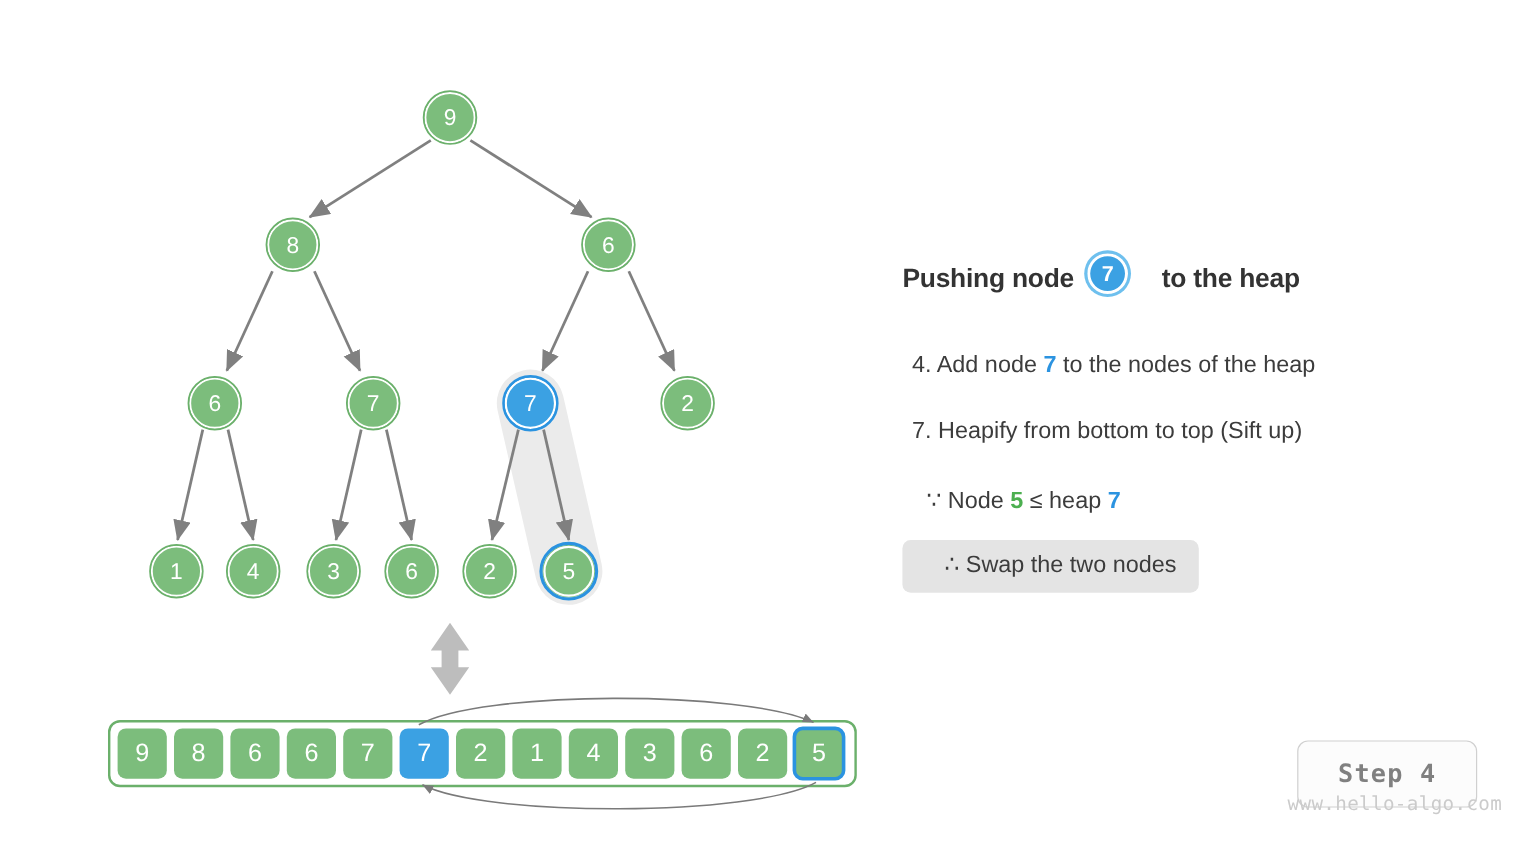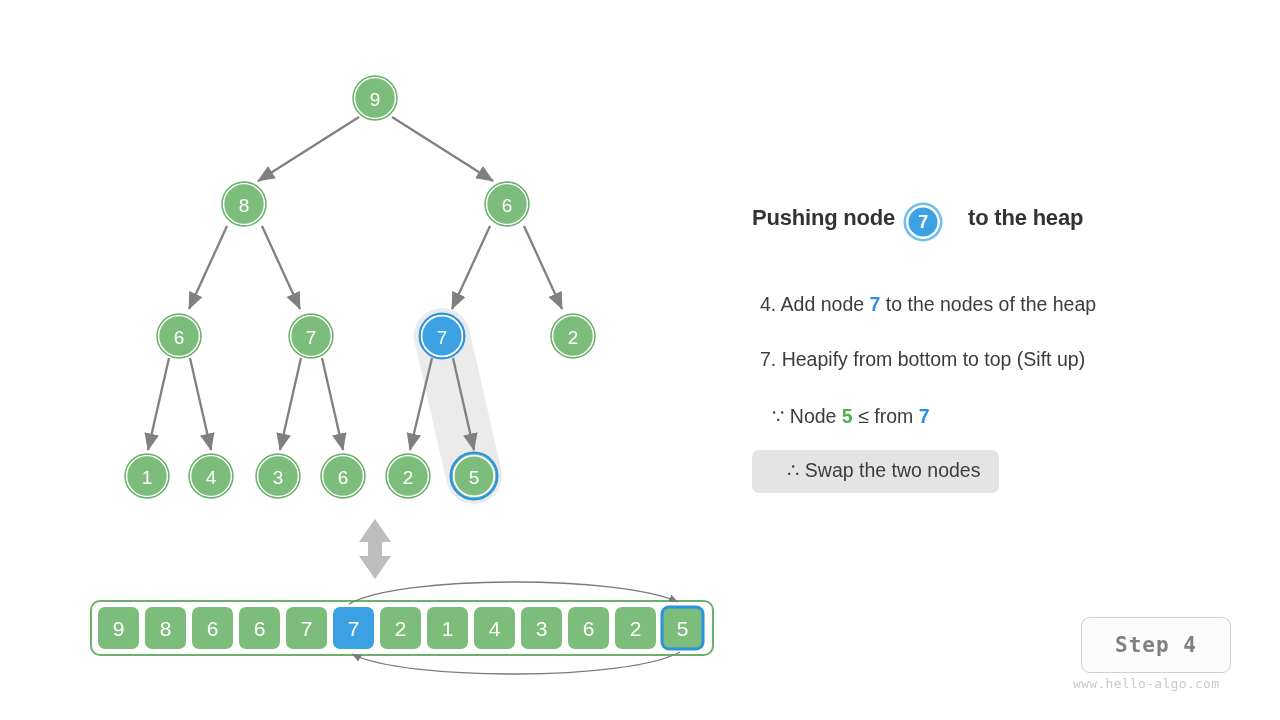--- a/index.html
+++ b/index.html
@@ -39,21 +39,21 @@
 
   
   #panel {
     position: absolute;
     left: 752px;
     top: 205px;
     width: 500px;
   }
   #title-row {
     display: flex;
-    align-items: flex-start;
+    align-items: flex-end;
     font-size: 22px;
     font-weight: bold;
     color: #333333;
     letter-spacing: -0.2px;
     height: 40px;
   }
   #title-row .t-pre { margin-right: 11px; }
   #title-row .t-post { margin-left: 28px; }
   .badge-node {
     width: 34px; height: 34px;
@@ -104,23 +104,23 @@
     font-family: "DejaVu Sans Mono", monospace;
     font-size: 21px;
     font-weight: bold;
     color: #808080;
     letter-spacing: 1px;
     margin-top: 17px;
   }
   #watermark {
     position: absolute;
     left: 1073px;
-    top: 676px;
+    top: 660px;
     font-family: "DejaVu Sans Mono", monospace;
-    font-size: 13px;
+    font-size: 16px;
     color: #cbcbcb;
     letter-spacing: 0.3px;
   }
 </style>
 </head>
 <body>
 
 <div id="stage">
 
   <svg id="tree-svg" viewBox="0 0 760 700">
@@ -310,21 +310,21 @@
       <span class="t-post">to the heap</span>
     </div>
 
     <div class="step-line" id="step1">
       <span>4. Add node </span><span class="num-blue">7</span><span> to the nodes of the heap</span>
     </div>
 
     <div class="step-line" id="step2">7. Heapify from bottom to top (Sift up)</div>
 
     <div id="reason">
-      <span>∵ Node </span><span class="num-green">5</span><span> ≤ from </span><span class="num-blue">7</span>
+      <span>∵ Node </span><span class="num-green">5</span><span> ≤ heap </span><span class="num-blue">7</span>
     </div>
 
     <div id="conclusion">∴ Swap the two nodes</div>
   </div>
 
   <div id="step-badge">Step 4</div>
   <div id="watermark">www.hello-algo.com</div>
 
 </div>
 

